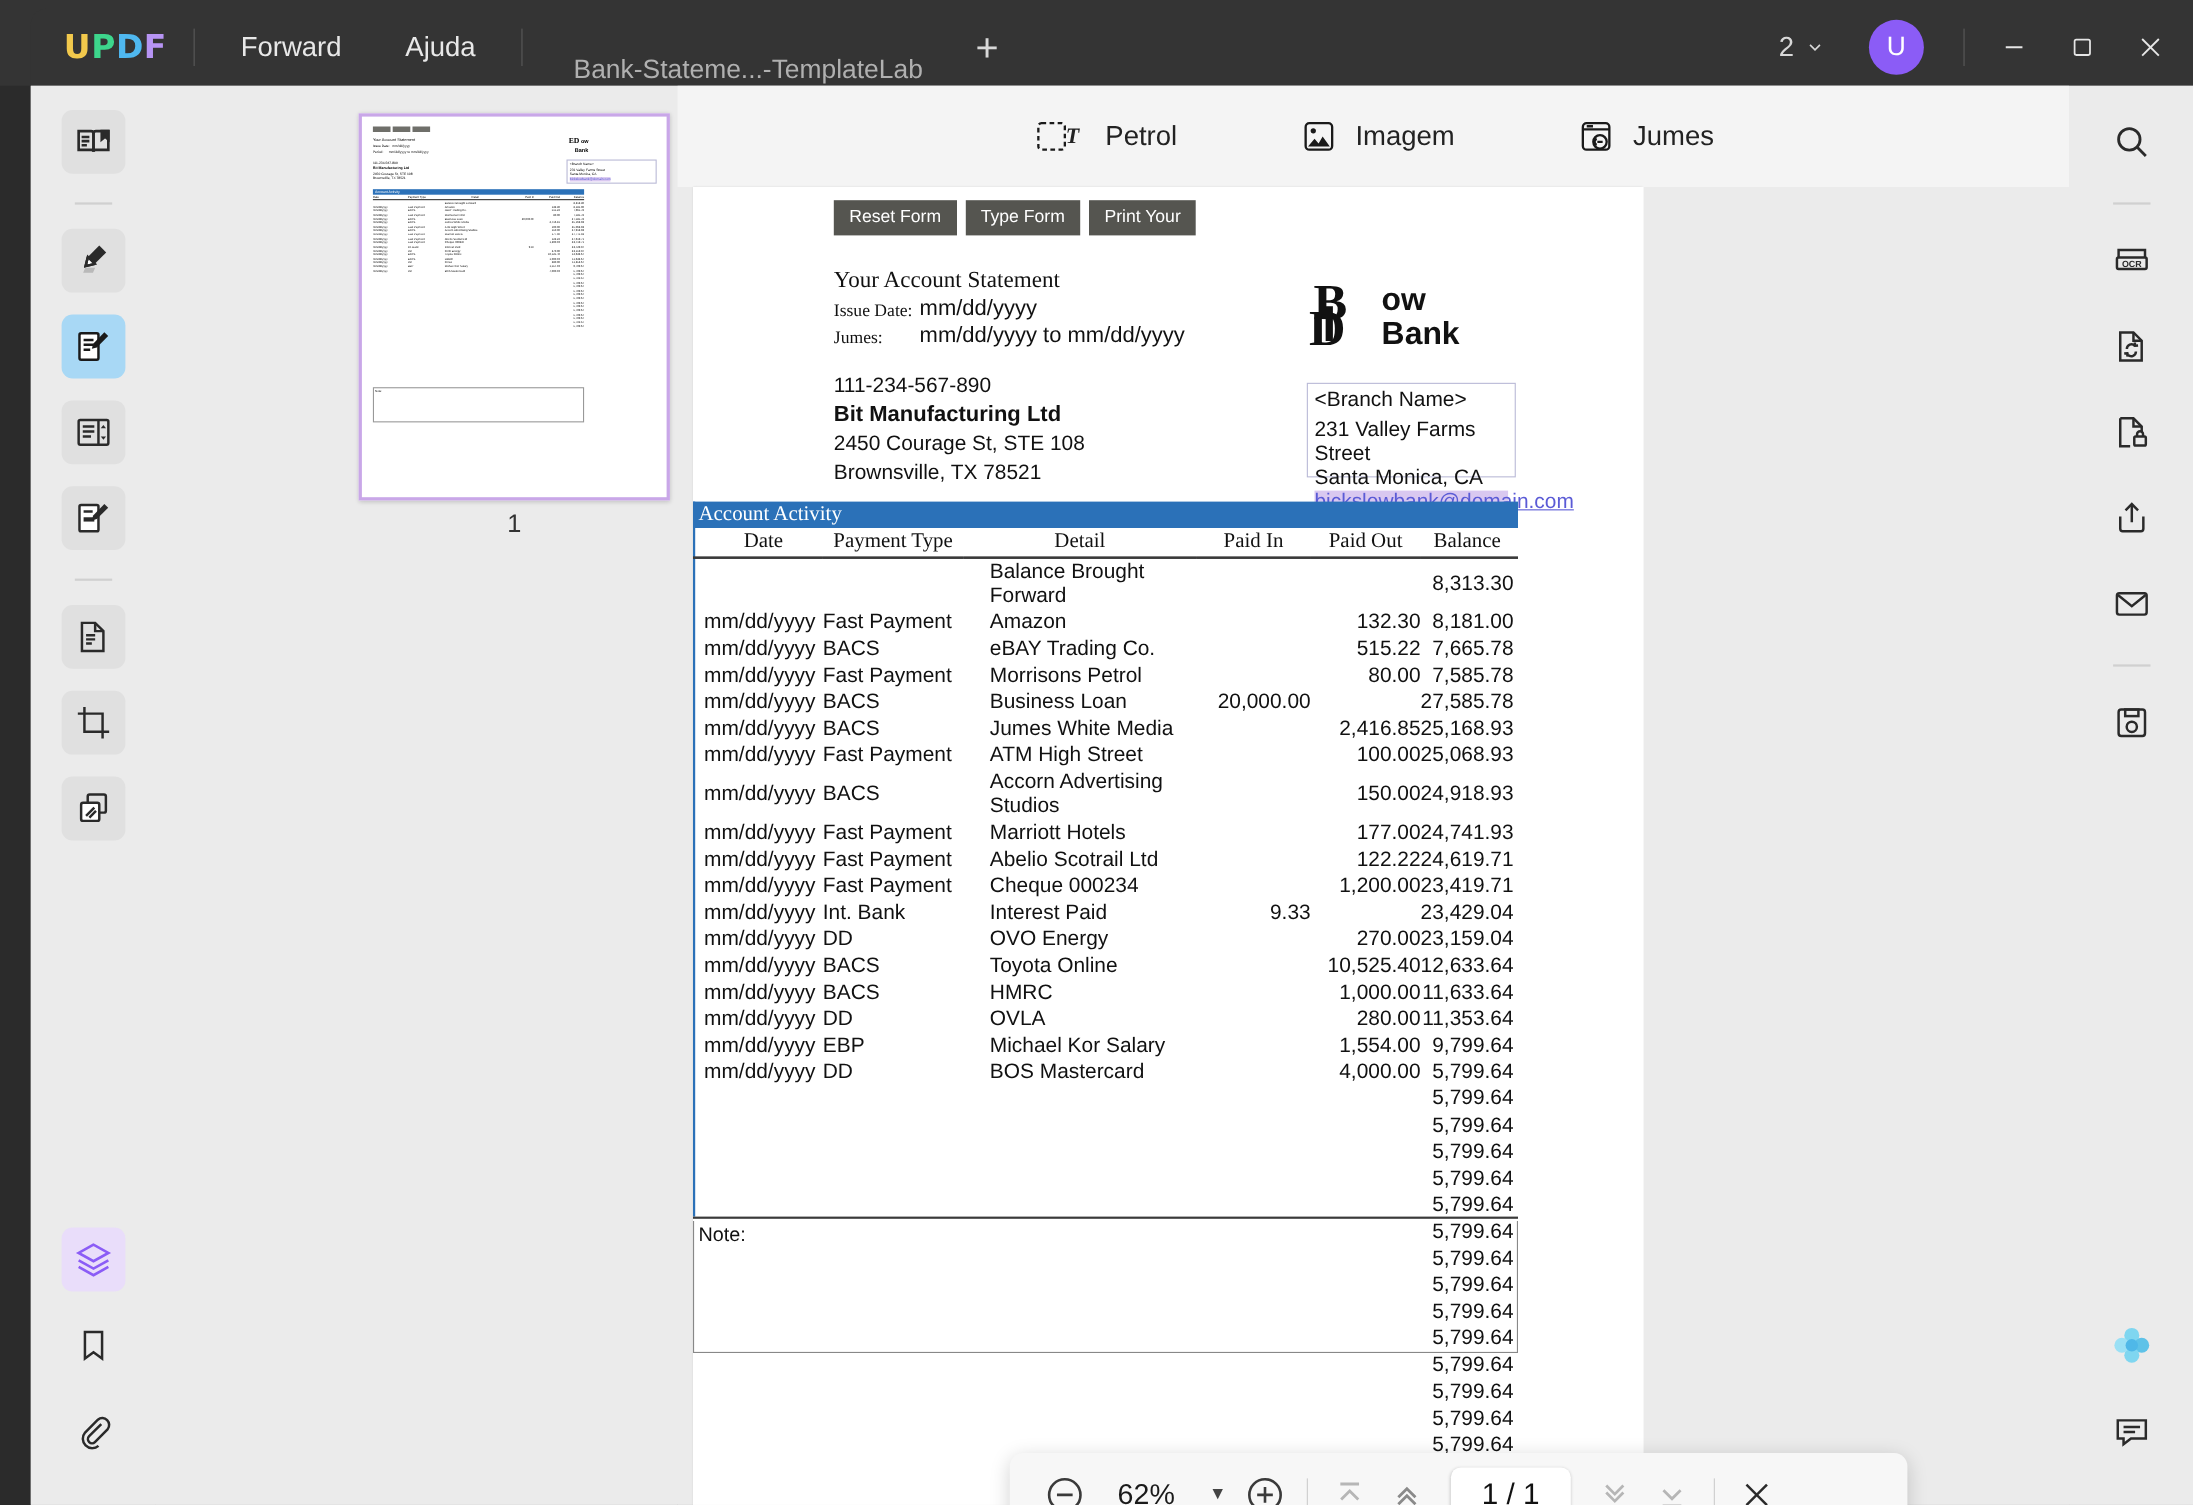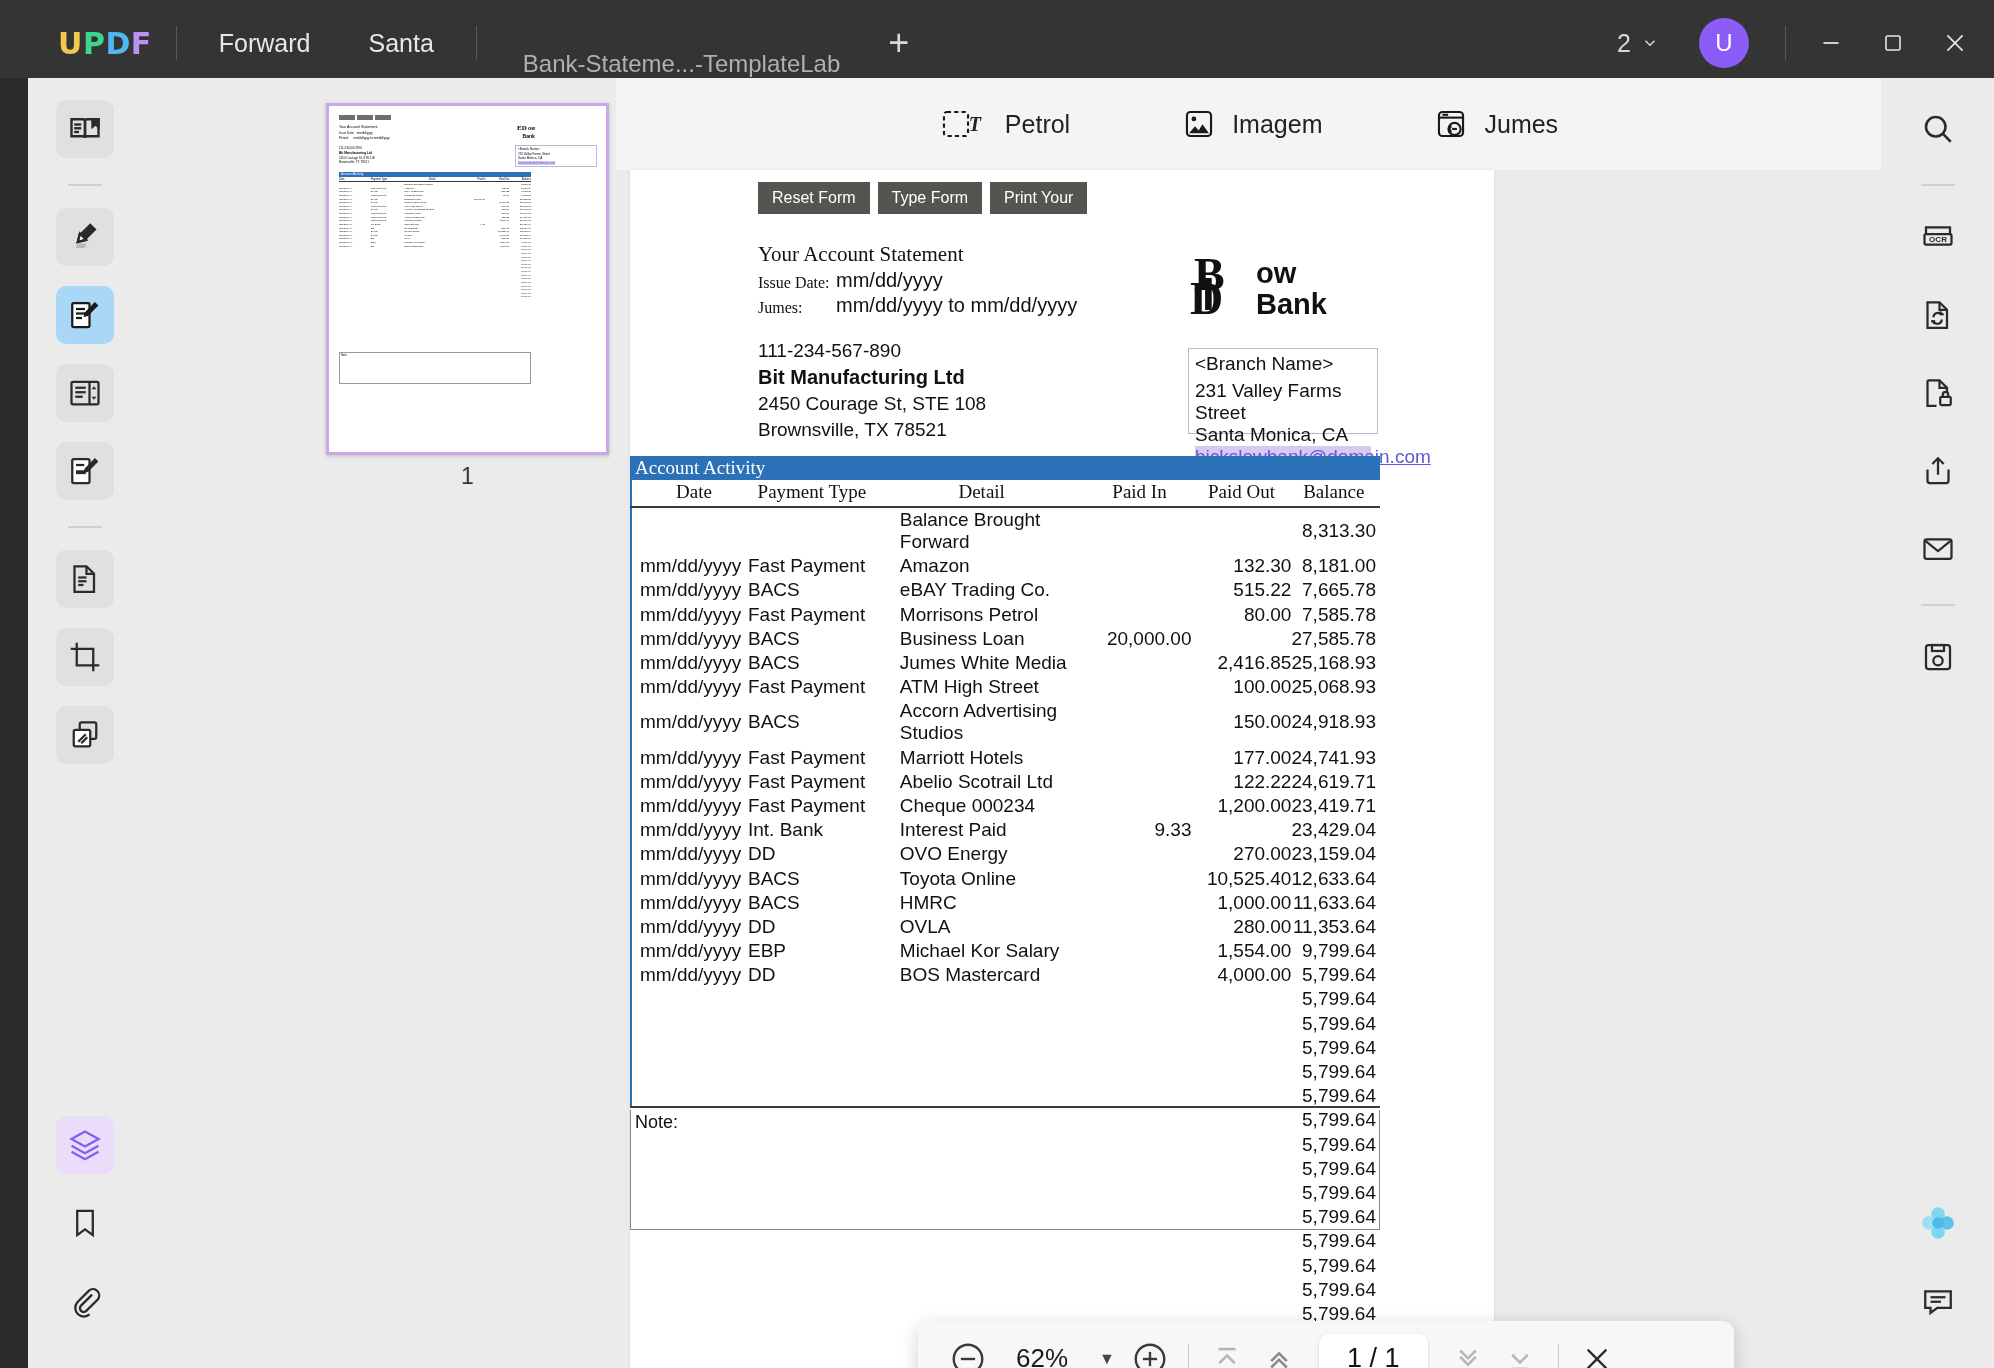--- a/index.html
+++ b/index.html
@@ -212,21 +212,21 @@
 
 <div class="titlebar">
   <div class="titlebar-inner">
     <div class="logo">
       <span style="color:#F2C94C">U</span><span style="color:#3DD68C">P</span><span style="color:#4FB8F0">D</span><span style="color:#B794F4">F</span>
     </div>
 
     <div class="vsep"></div>
 
     <div class="menu-item">Forward</div>
-    <div class="menu-item" style="margin-left:22px">Santa</div>
+    <div class="menu-item" style="margin-left:22px">Ajuda</div>
 
     <div class="vsep"></div>
 
     <div class="tab inactive">
       <span>Bank-Stateme...-TemplateLab</span>
     </div>
 
 
     <div class="plus-tab">+</div>
 

